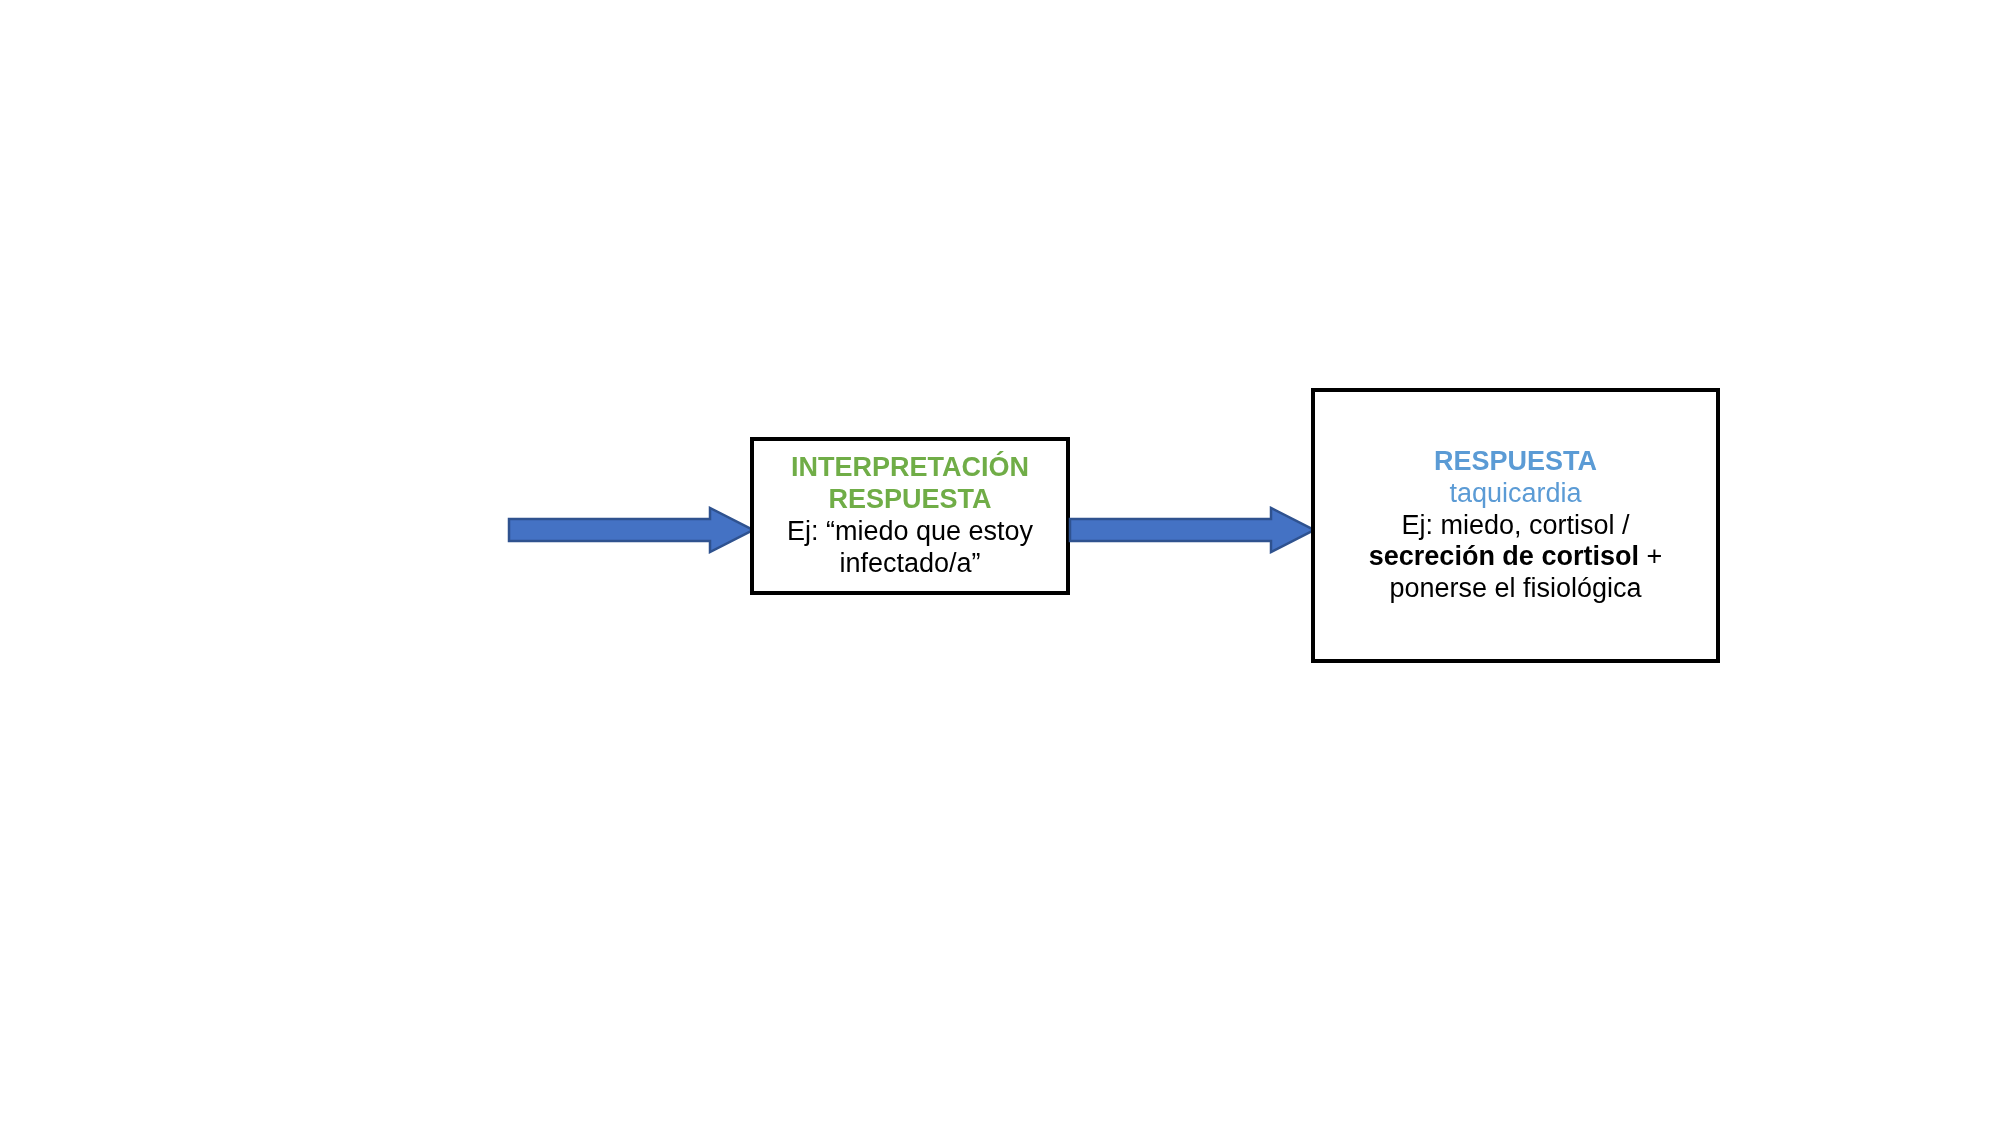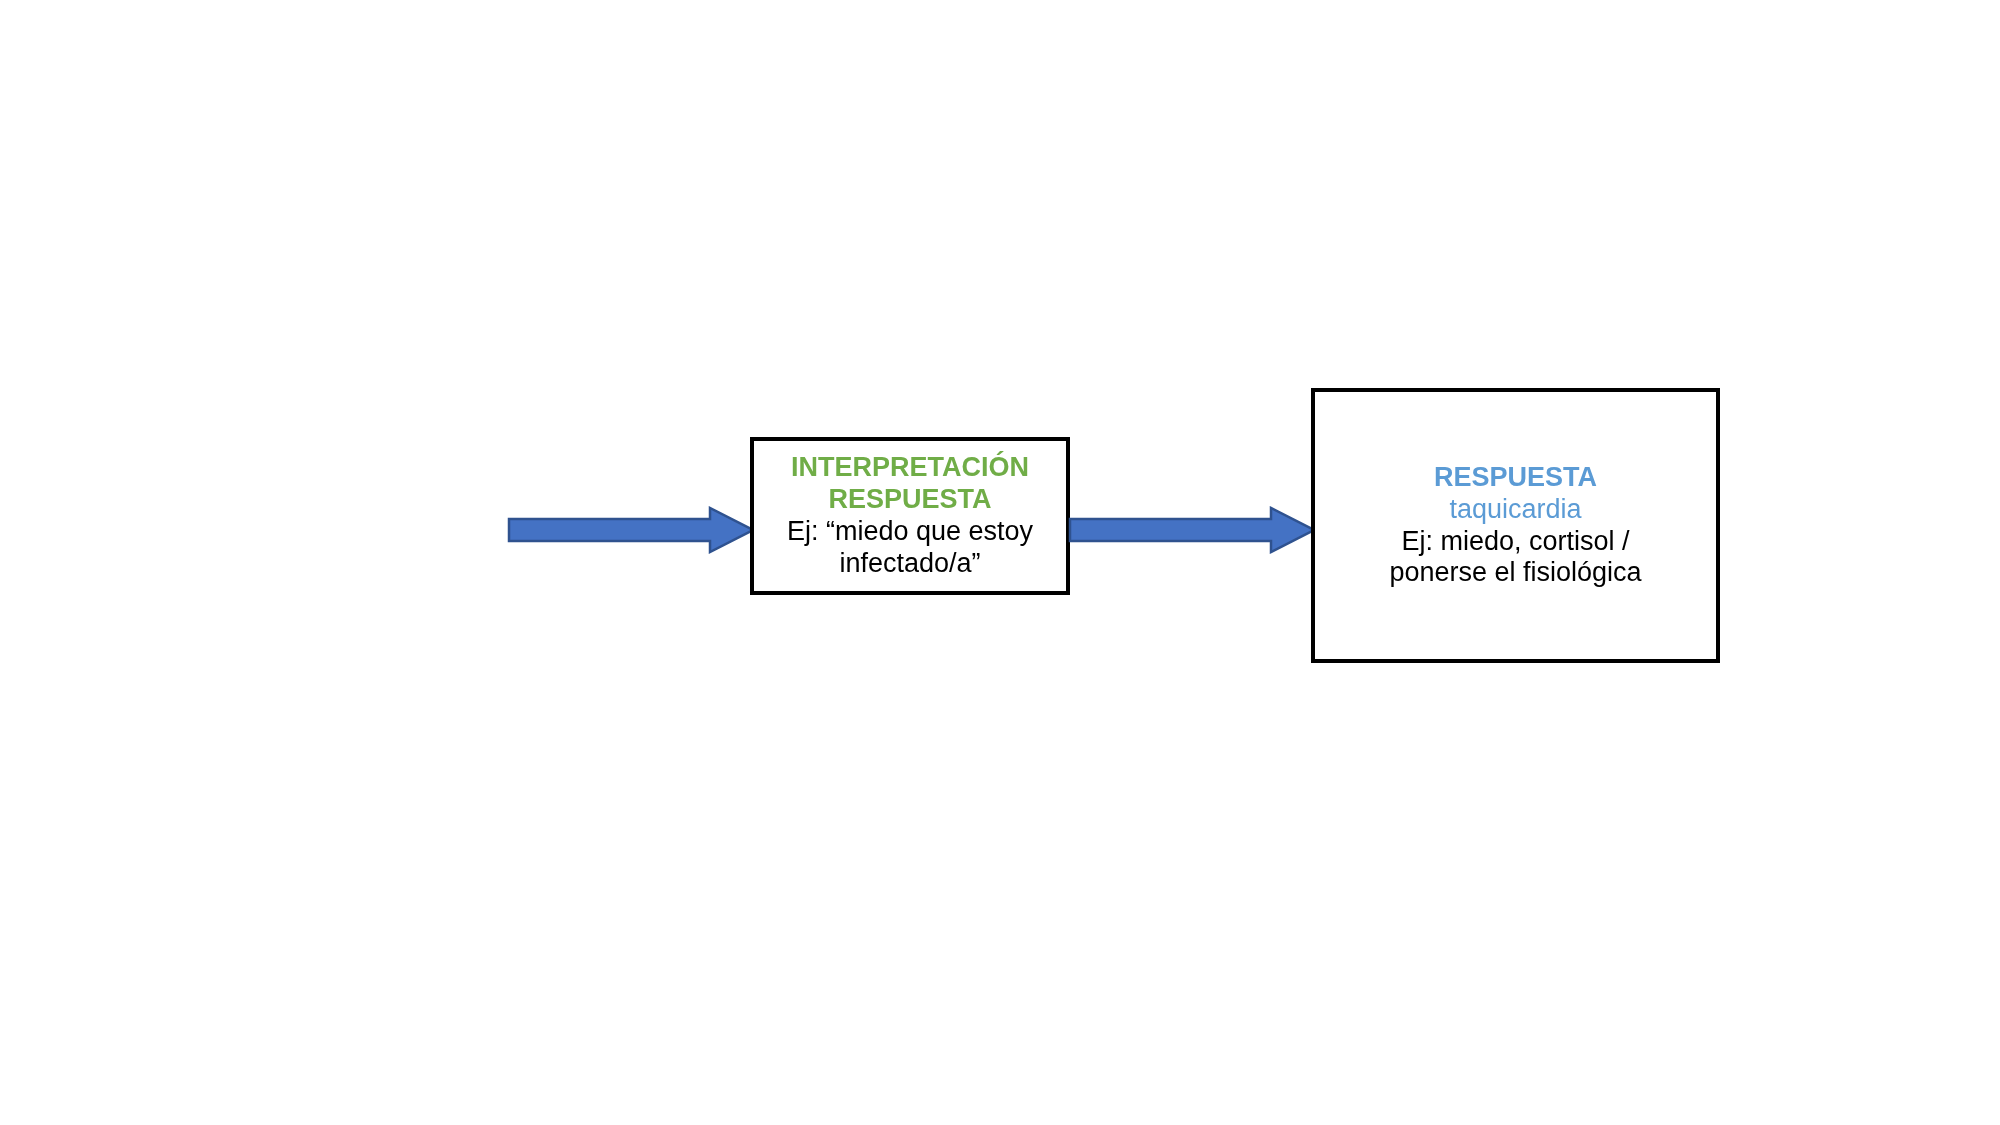--- a/index.html
+++ b/index.html
@@ -127,16 +127,17 @@
   </div>
 
   <svg class="arrow" id="arrow-2" viewBox="0 0 248 48" preserveAspectRatio="none">
     <polygon points="2,13 203,13 203,2 246,24 203,46 203,35 2,35" fill="#4472C4" stroke="#2F528F" stroke-width="2.5" stroke-linejoin="miter"></polygon>
   </svg>
 
   <div class="node-box" id="box-response">
     <span class="line title">RESPUESTA</span>
     <span class="line subtitle">taquicardia</span>
     <span class="line body">Ej: miedo, cortisol /</span>
+    <span class="line body"><b>secreción de cortisol</b><span> +</span></span>
     <span class="line body">ponerse el fisiológica</span>
   </div>
 
 </div>
 
 </body></html>

